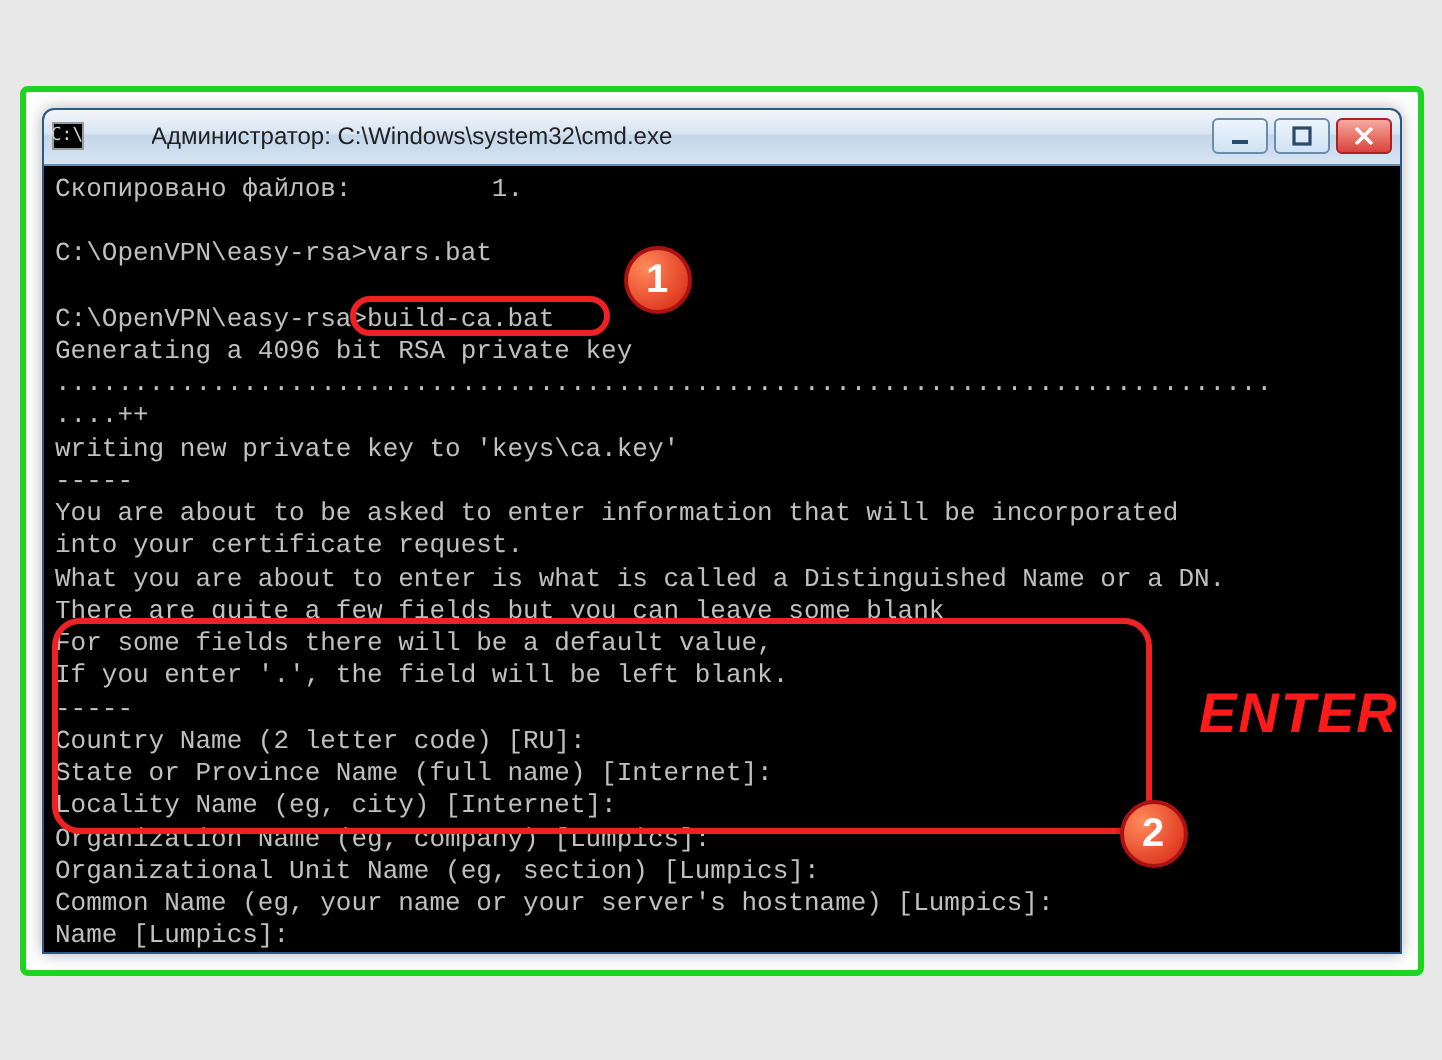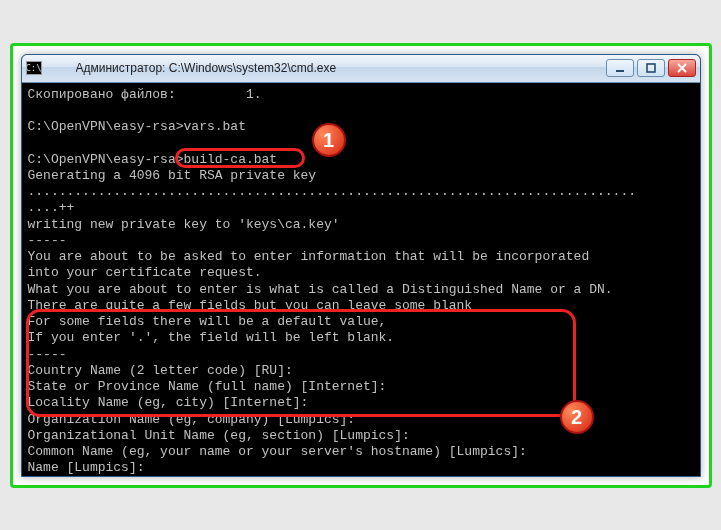--- a/index.html
+++ b/index.html
@@ -168,14 +168,15 @@
 Email Address [mail@host.domain]:
 
 C:\OpenVPN\easy-rsa&gt;</div>
 
     <div class="hlbox" style="top:93px; left:153px; width:130px; height:20px;"></div>
     <div class="callout-num" style="top:68px; left:290px;">1</div>
 
     <div class="callout-box" style="top:254px; left:4px; width:550px; height:108px;"></div>
     <div class="callout-num" style="top:345px; left:538px;">2</div>
 
+    <div class="enter-label" style="top:288px; left:578px;">ENTER</div>
   </div>
 </div>
 
 </body></html>

